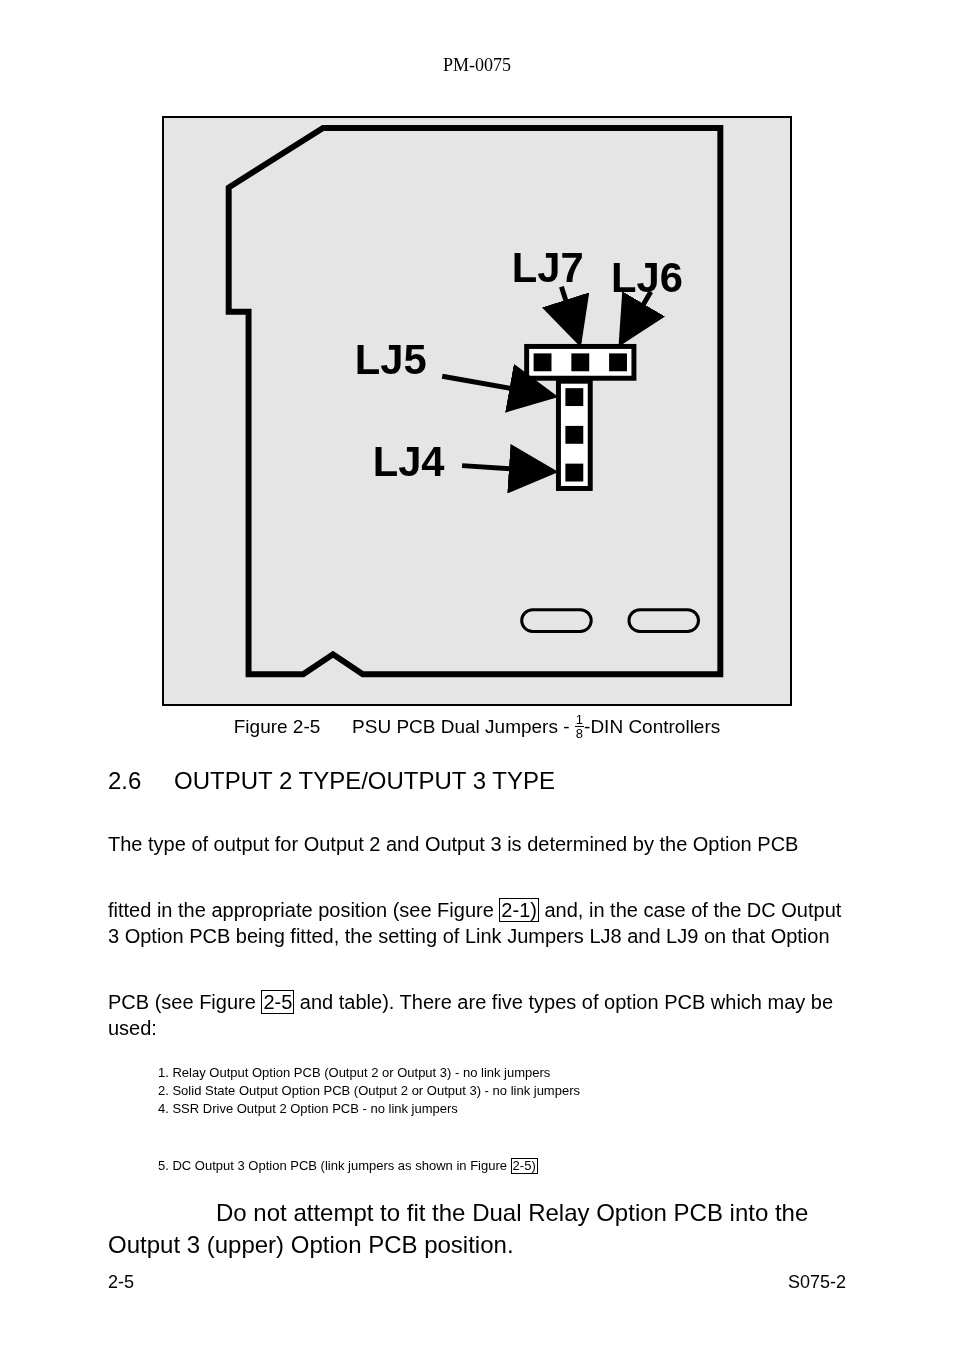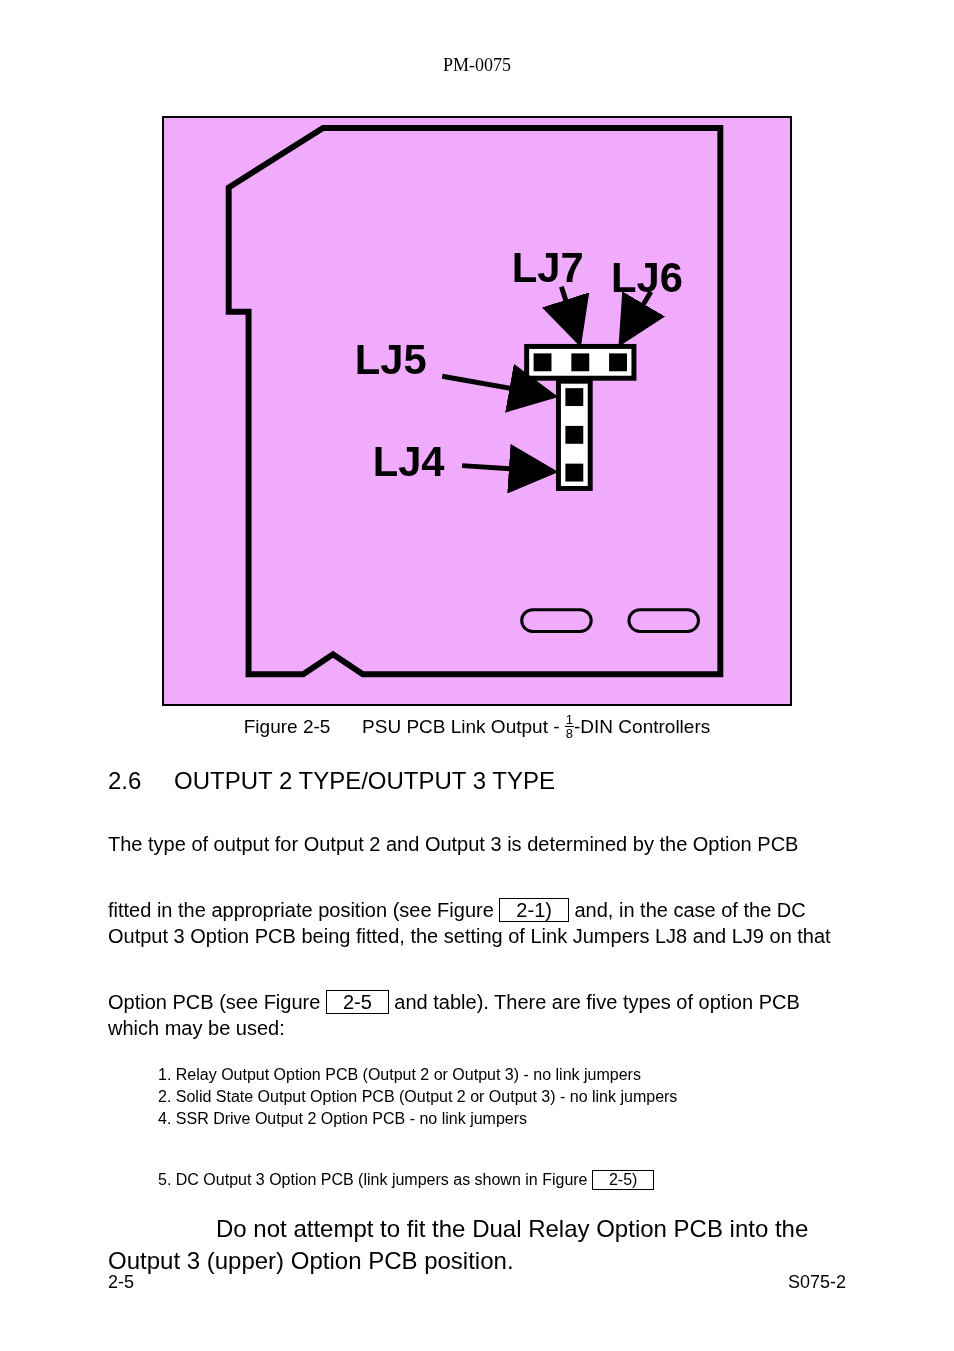--- a/index.html
+++ b/index.html
@@ -16,21 +16,21 @@
       font-size: 18px;
       margin-bottom: 40px;
       font-family: Liberation Serif, serif;
     }
     .figure-box {
       border: 2px solid black;
       width: 630px;
       height: 590px;
       margin: 0 auto 8px auto;
       position: relative;
-      background: #f0abfc;
+      background: #e5e5e5;
     }
     .figure-svg {
       width: 100%;
       height: 100%;
     }
     .figure-caption {
       text-align: center;
       font-size: 19px;
       margin-bottom: 26px;
     }
@@ -50,29 +50,29 @@
       font-weight: normal;
       margin-bottom: 36px;
     }
     .section-num { display: inline-block; width: 66px; }
     .body-text {
       font-size: 20px;
       line-height: 1.33;
       margin-bottom: 22px;
     }
     .list {
-      font-size: 16px;
+      font-size: 13px;
       line-height: 1.38;
       margin-left: 50px;
       margin-bottom: 22px;
     }
     .list-item { margin: 0; }
     .note { font-size: 24px; line-height: 1.33; }
     .note-indent { display: inline-block; width: 108px; }
-    .link-ref { border: 1px solid black; padding: 0 16px; display: inline-block; line-height: 1.1; margin-top: 40px; }
+    .link-ref { border: 1px solid black; padding: 0 1px; display: inline-block; line-height: 1.1; margin-top: 40px; }
     .footer {
       position: absolute;
       bottom: 58px;
       left: 108px;
       right: 108px;
       display: flex;
       justify-content: space-between;
       font-size: 18px;
     }
   </style>
@@ -116,21 +116,21 @@
     <text x="350" y="165" font-family="Arial" font-size="42" font-weight="bold">LJ7</text>
     <text x="450" y="175" font-family="Arial" font-size="42" font-weight="bold">LJ6</text>
     <text x="192" y="258" font-family="Arial" font-size="42" font-weight="bold">LJ5</text>
     <text x="210" y="360" font-family="Arial" font-size="42" font-weight="bold">LJ4</text>
   </svg>
 </div>
 
 <div class="figure-caption">
   <span>Figure 2-5</span>
   &nbsp;&nbsp;&nbsp;&nbsp;
-  <span>PSU PCB Link Output - </span><span class="fraction"><span class="num">1</span><span class="den">8</span></span><span>-DIN Controllers</span>
+  <span>PSU PCB Dual Jumpers - </span><span class="fraction"><span class="num">1</span><span class="den">8</span></span><span>-DIN Controllers</span>
 </div>
 
 <h2 class="section-heading">
   <span class="section-num">2.6</span><span>OUTPUT 2 TYPE/OUTPUT 3 TYPE</span>
 </h2>
 
 <p class="body-text">
   <span>The type of output for Output 2 and Output 3 is determined by the Option PCB fitted in the appropriate position (see Figure </span><span class="link-ref">2-1)</span><span> and, in the case of the DC Output 3 Option PCB being fitted, the setting of Link Jumpers LJ8 and LJ9 on that Option PCB (see Figure </span><span class="link-ref">2-5</span><span> and table). There are five types of option PCB which may be used:</span>
 </p>
 

